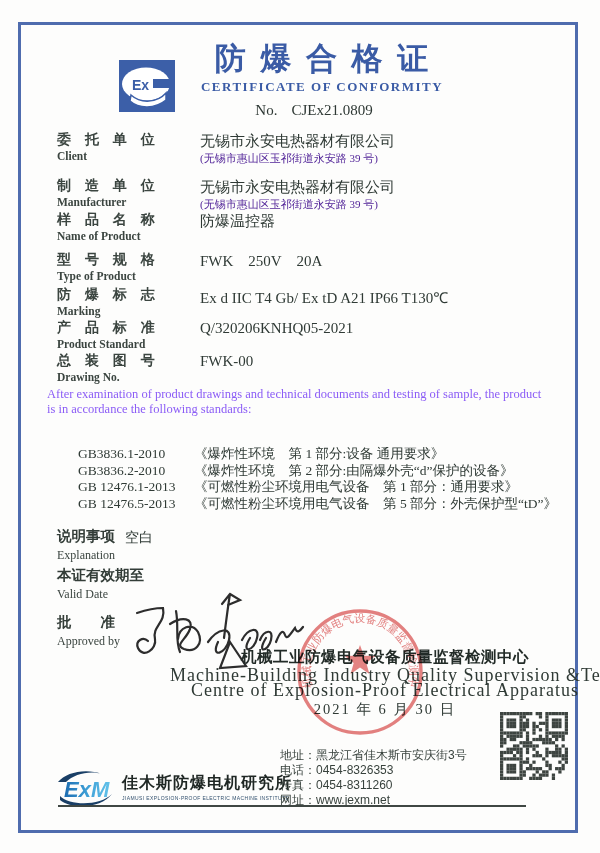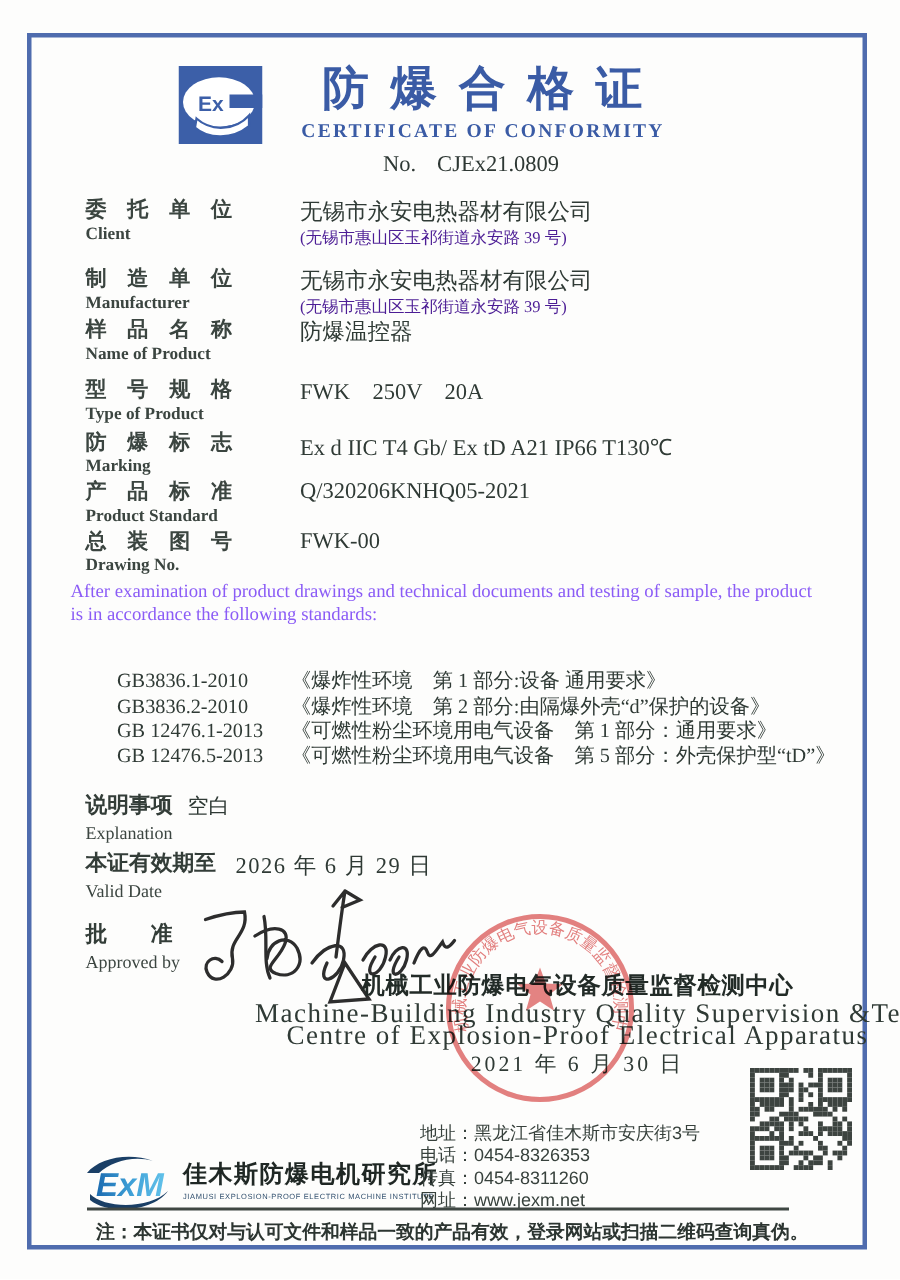--- a/index.html
+++ b/index.html
@@ -1,21 +1,21 @@
 <!DOCTYPE html>
 <html><head>
 <meta charset="utf-8">
 <style>
   html,body{margin:0;padding:0;background:#fff;}
   .page{position:relative;width:600px;height:853px;background:#fdfdfc;overflow:hidden;
         font-family:"Liberation Serif",serif;color:#333d38;}
   .frame{position:absolute;left:18px;top:22px;width:554px;height:805px;
          border:3px solid #4f6cae;}
   
-  .ex-logo{position:absolute;left:119px;top:44px;width:53px;height:52px;}
+  .ex-logo{position:absolute;left:119px;top:60px;width:53px;height:52px;}
   .cert-title{position:absolute;left:323px;top:38px;transform:translateX(-50%);
         white-space:nowrap;font-family:"Liberation Sans",sans-serif;font-weight:bold;
         font-size:31px;letter-spacing:3px;color:#3a5ba5;}
   .cert-subtitle{position:absolute;left:322px;top:79px;transform:translateX(-50%);
         white-space:nowrap;font-weight:bold;font-size:13px;letter-spacing:1.5px;color:#3a5ba5;}
   .cert-no{position:absolute;left:314px;top:102px;transform:translateX(-50%);
         white-space:nowrap;font-size:15px;color:#2e3834;}
   .cert-no .no-val{margin-left:14px;}
   
   .field-row{position:absolute;left:57px;width:505px;display:flex;align-items:flex-start;}
@@ -165,21 +165,20 @@
   <div class="mini-row exp-row">
     <div class="m-cn">说明事项</div>
     <div class="m-en">Explanation</div>
   </div>
   <div class="exp-value">空白</div>
 
   <div class="mini-row val-row">
     <div class="m-cn">本证有效期至</div>
     <div class="m-en">Valid Date</div>
   </div>
-  <div class="valid-value">2026 年 6 月 29 日</div>
 
   <div class="mini-row app-row">
     <div class="m-cn">批　　准</div>
     <div class="m-en">Approved by</div>
   </div>
 
   <svg class="signature" width="200" height="90" viewBox="0 0 200 90">
     <g fill="none" stroke="#2d2d2d" stroke-width="2.2" stroke-linecap="round">
       <path d="M7,29 C16,26 26,24 33,24 C36,39 22,42 25,55 C27,65 13,75 8,64 C5,57 13,52 18,57"></path>
       <path d="M46,27 C49,42 45,57 50,68"></path>
@@ -477,14 +476,13 @@
   </div>
 
   <div class="contact">
     <div>地址：黑龙江省佳木斯市安庆街3号</div>
     <div>电话：0454-8326353</div>
     <div>传真：0454-8311260</div>
     <div>网址：www.jexm.net</div>
   </div>
 
   <div class="footer-rule"></div>
-  <div class="footer-note">注：本证书仅对与认可文件和样品一致的产品有效，登录网站或扫描二维码查询真伪。</div>
 </div>
 
 </body></html>

